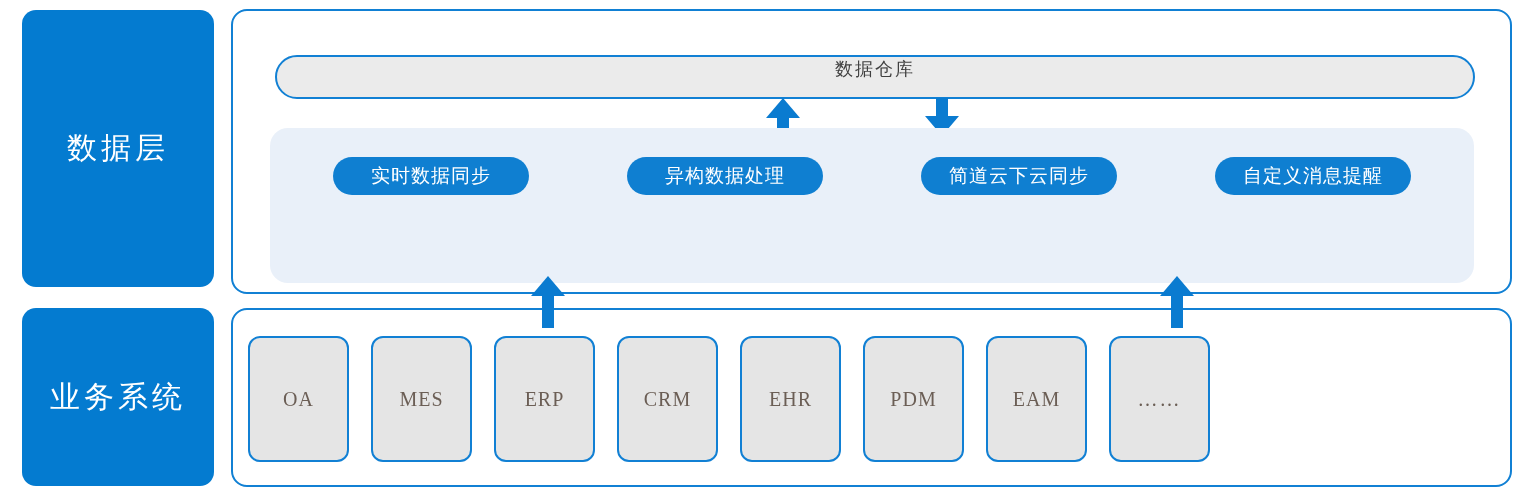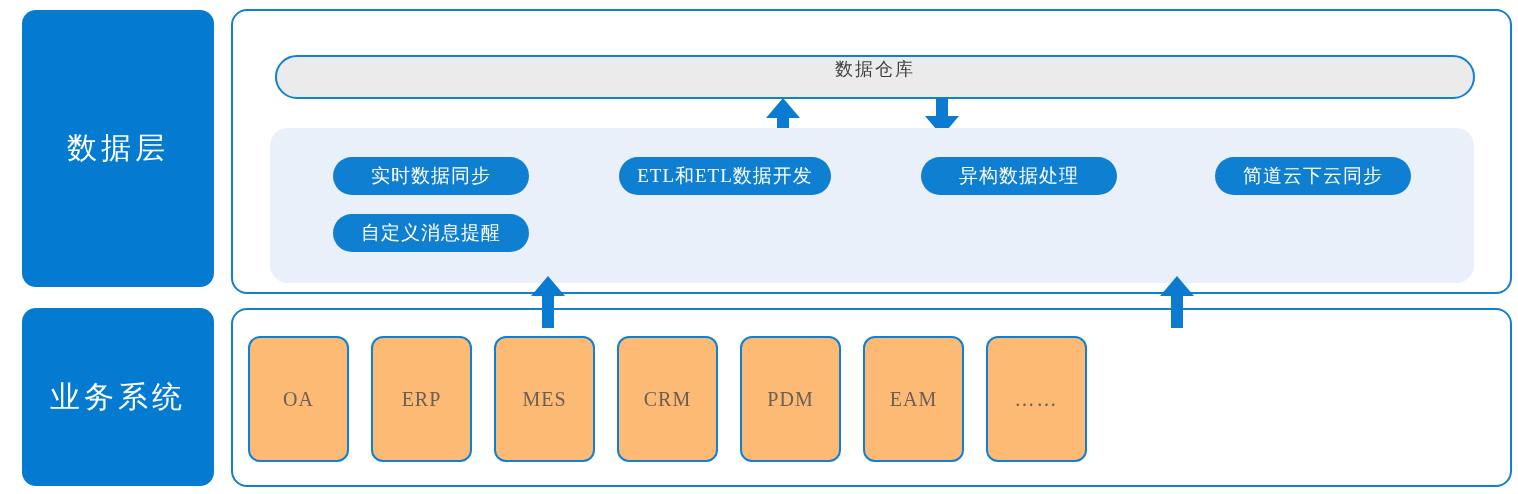--- a/index.html
+++ b/index.html
@@ -132,21 +132,21 @@
     width: 1243px;
     height: 126px;
     display: flex;
     align-items: center;
     justify-content: flex-start;
     gap: 22px;
   }
   .sys-box {
     width: 101px;
     height: 126px;
-    background: #fdba74;
+    background: #e5e5e5;
     border: 2.5px solid #1180D4;
     border-radius: 12px;
     box-sizing: border-box;
     display: flex;
     align-items: center;
     justify-content: center;
     font-size: 20px;
     color: #6B5E55;
     letter-spacing: 1px;
   }
@@ -178,48 +178,48 @@
   <div class="arrow-shaft" style="left:11px; top:0px; width:12px; height:19px;"></div>
   <div class="arrow-head down" style="left:0px; top:18px;"></div>
 </div>
 
 <div id="capability-panel">
   <div class="pill-grid">
     <div class="pill">
         <span>实时数据同步</span>
       </div>
     <div class="pill">
-        <span>ETL和ETL数据开发</span>
-      </div>
-    <div class="pill">
         <span>异构数据处理</span>
       </div>
     <div class="pill">
         <span>简道云下云同步</span>
       </div>
     <div class="pill">
         <span>自定义消息提醒</span>
       </div>
   </div>
 </div>
 
 <div class="panel" id="panel-biz"></div>
 
 <div id="biz-row">
   <div class="sys-box">
       <span>OA</span>
     </div>
   <div class="sys-box">
+      <span>MES</span>
+    </div>
+  <div class="sys-box">
       <span>ERP</span>
     </div>
   <div class="sys-box">
-      <span>MES</span>
-    </div>
-  <div class="sys-box">
       <span>CRM</span>
+    </div>
+  <div class="sys-box">
+      <span>EHR</span>
     </div>
   <div class="sys-box">
       <span>PDM</span>
     </div>
   <div class="sys-box">
       <span>EAM</span>
     </div>
   <div class="sys-box ellipsis">
       <span>……</span>
     </div>

